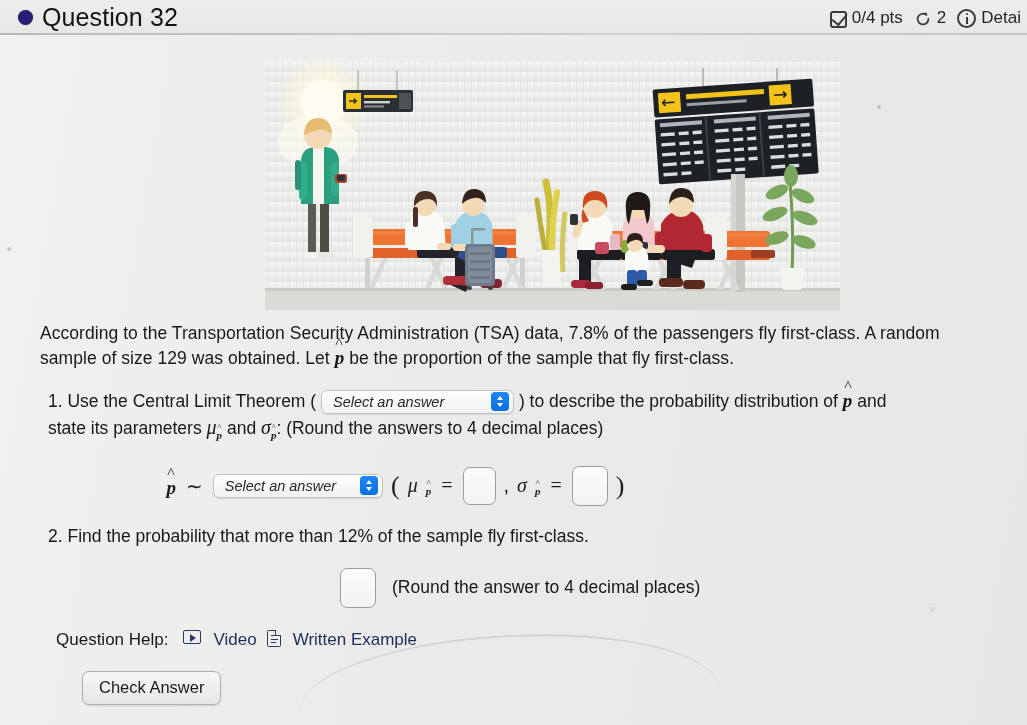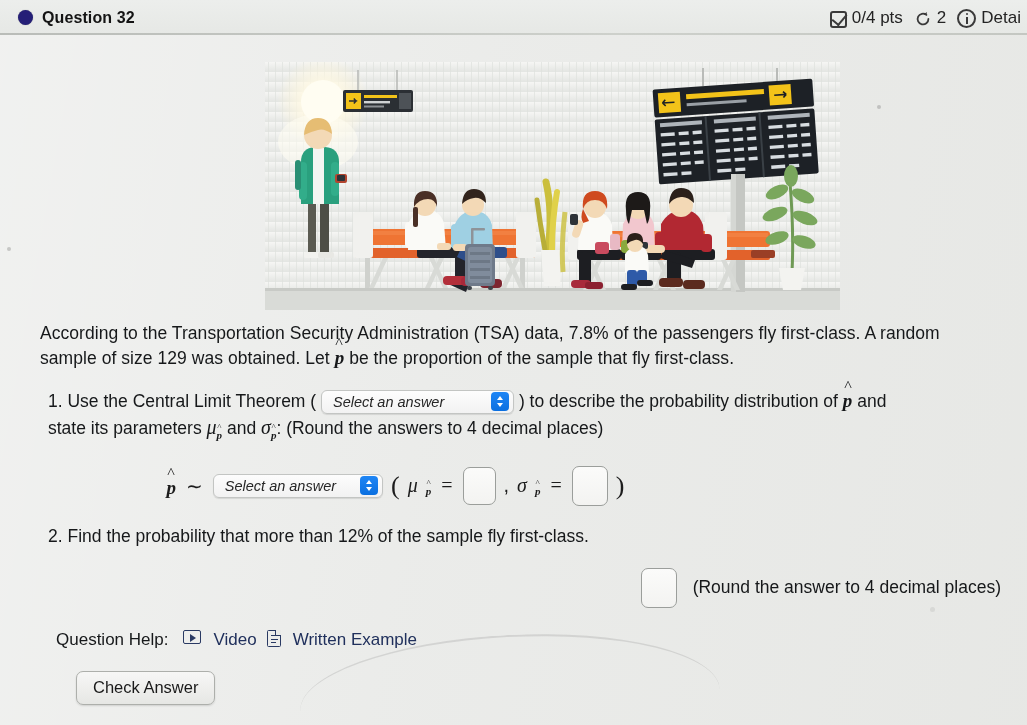--- a/index.html
+++ b/index.html
@@ -49,22 +49,22 @@
     gap: 9px;
   }
   .bullet-dot {
     width: 15px; height: 15px;
     border-radius: 50%;
     background: #251f77;
     flex: none;
     box-shadow: 0 0 1px rgba(0,0,0,.4);
   }
   .qtitle {
-    font-size: 16px;
-    font-weight: bold;
+    font-size: 25px;
+    font-weight: normal;
     letter-spacing: .1px;
     color: #141414;
     white-space: nowrap;
   }
   .header-right {
     margin-left: auto;
     display: flex;
     align-items: center;
     gap: 11px;
     font-size: 17px;
@@ -268,21 +268,20 @@
 
   
   .answer-row {
     margin-top: 20px;
     display: flex;
     align-items: center;
     gap: 16px;
     padding-left: 300px;
     font-size: 17.5px;
     color: #16181a;
-    justify-content: flex-end;
   }
 
   
   .footer {
     position: absolute;
     left: 56px;
     top: 630px;
   }
   .help-row {
     display: flex;
@@ -332,21 +331,21 @@
     position: absolute;
     right: -1px; top: -1px;
     width: 5px; height: 5px;
     background: #e9eae8;
     border-left: 1.5px solid #2a3a63;
     border-bottom: 1.5px solid #2a3a63;
   }
 
   .check-btn {
     margin-top: 21px;
-    margin-left: 20px;
+    margin-left: 26px;
     display: inline-block;
     padding: 6px 16px 7px;
     font-size: 16.5px;
     font-family: "Liberation Sans", sans-serif;
     color: #1a1a1a;
     background: linear-gradient(180deg,#f7f7f6,#e6e7e4);
     border: 1px solid #adafab;
     border-radius: 7px;
     box-shadow: 0 1px 2px rgba(0,0,0,.13);
     cursor: pointer;

